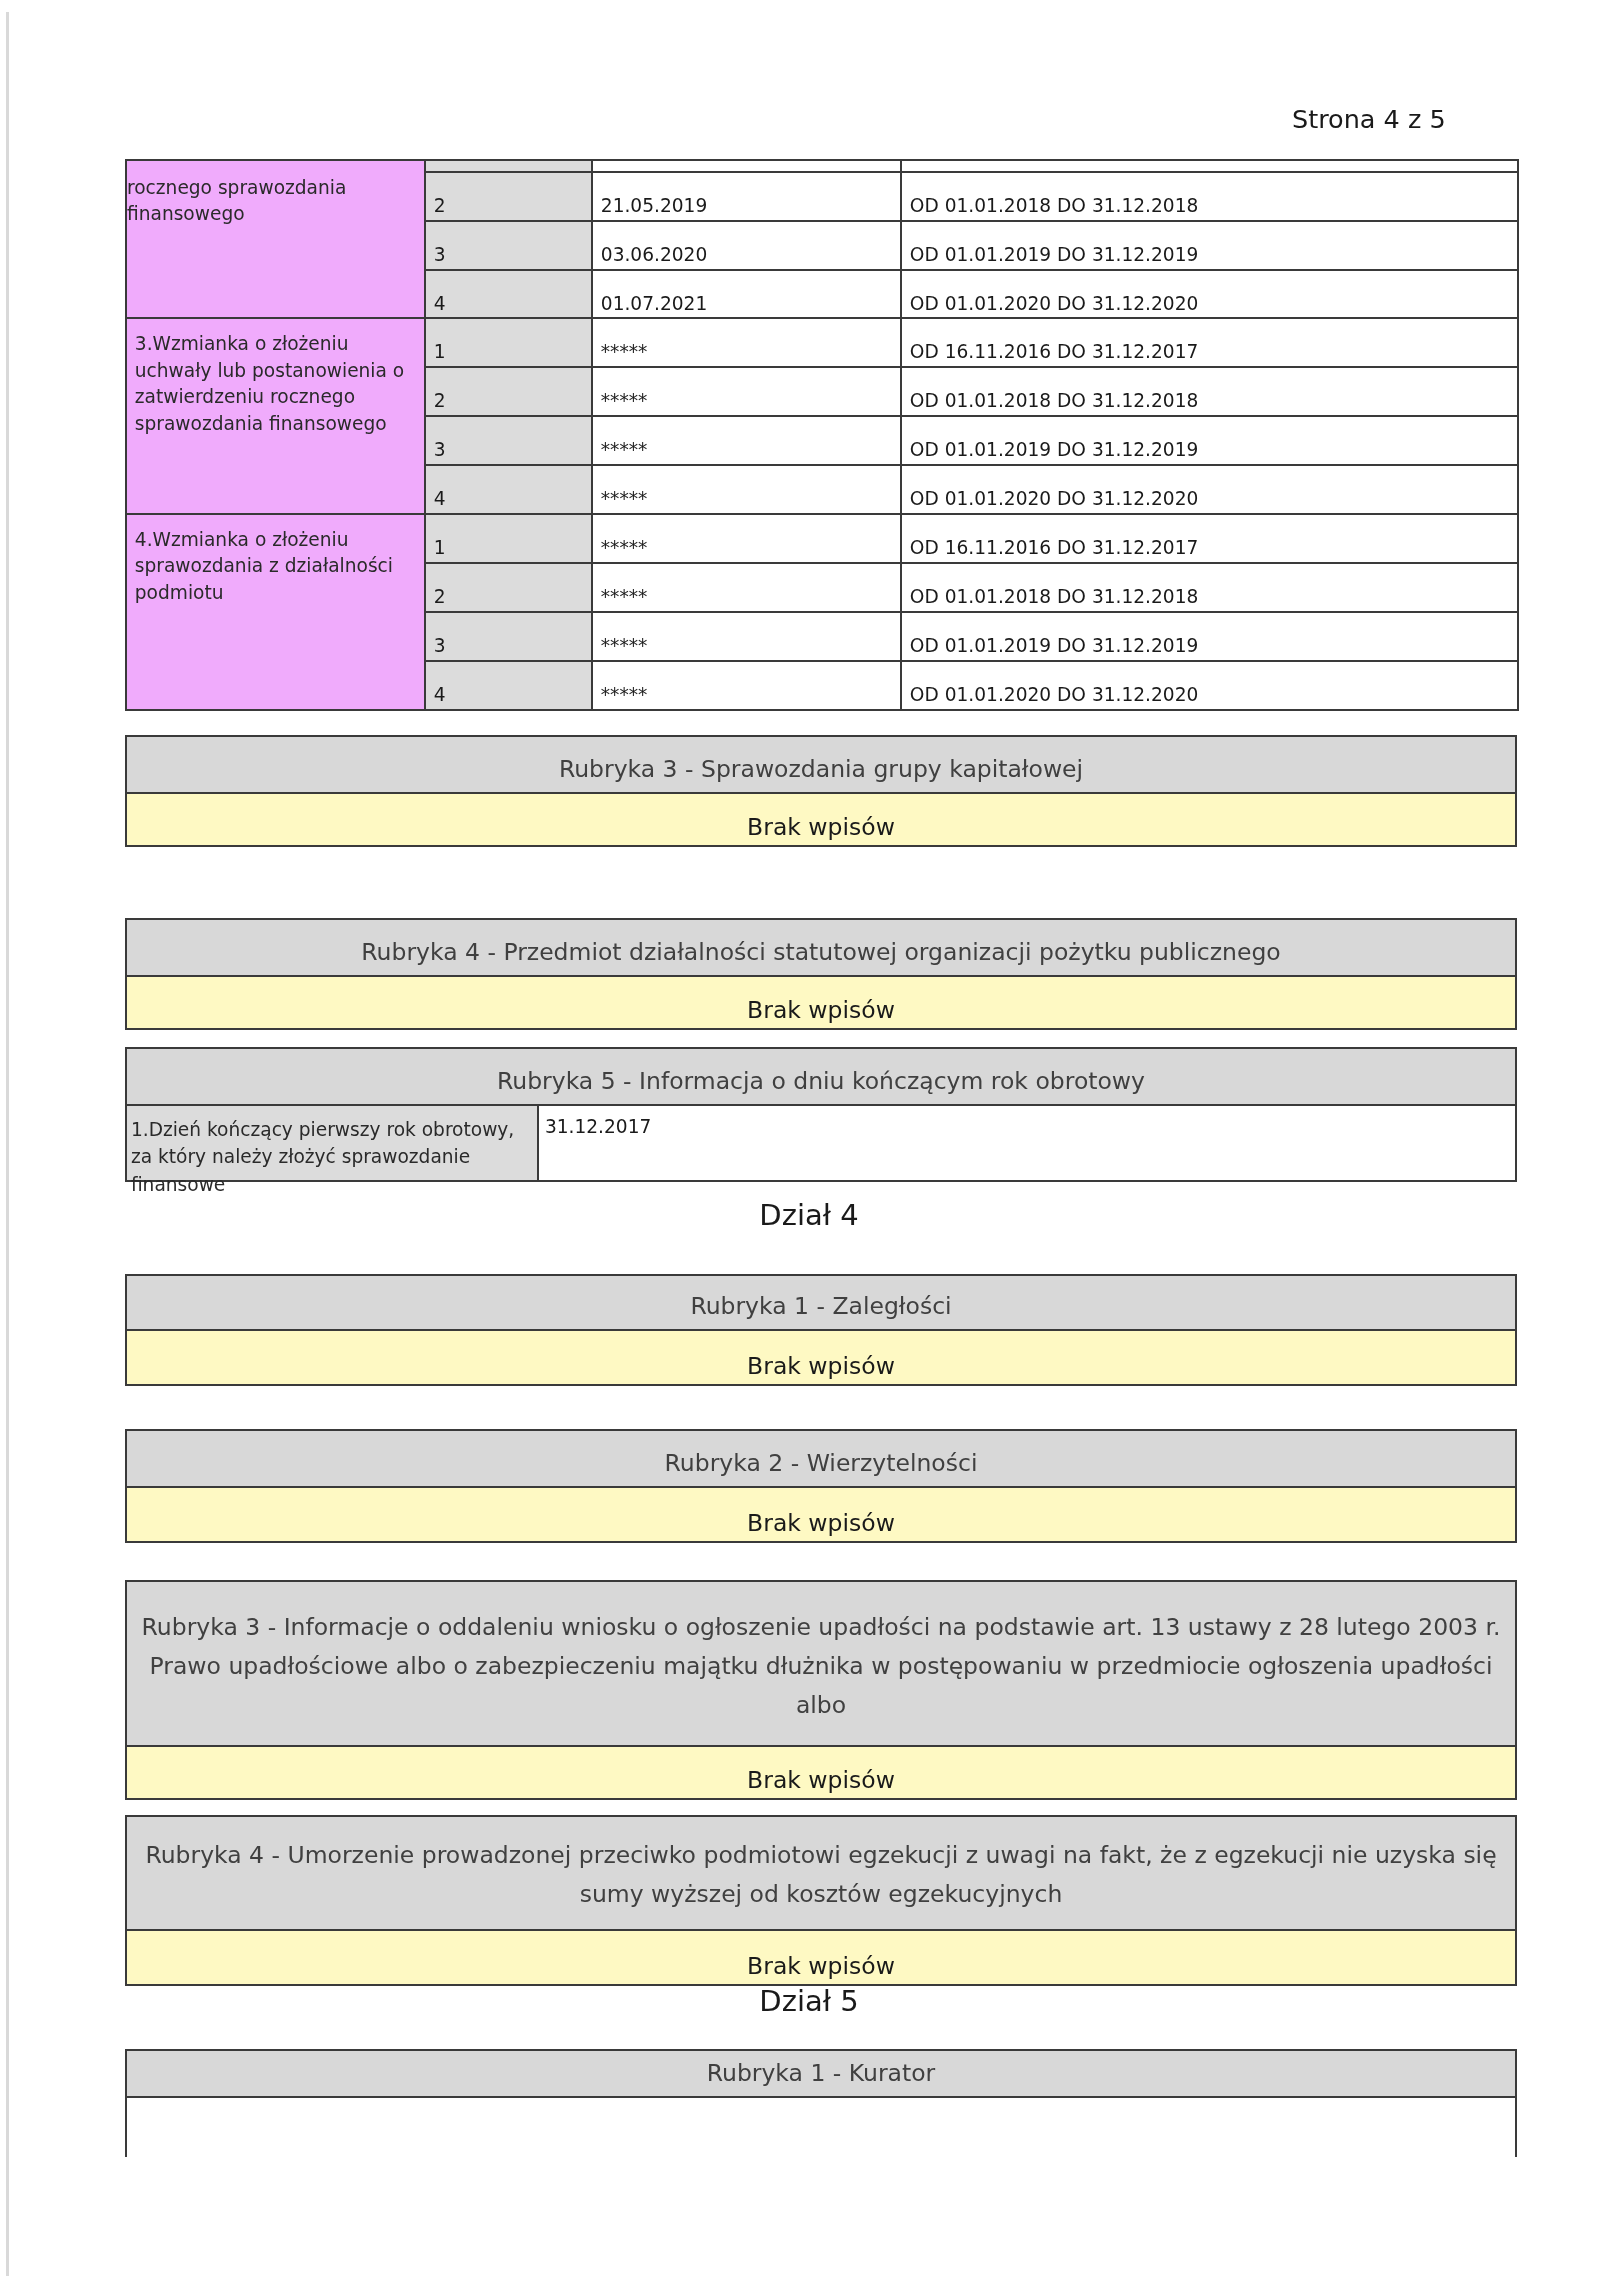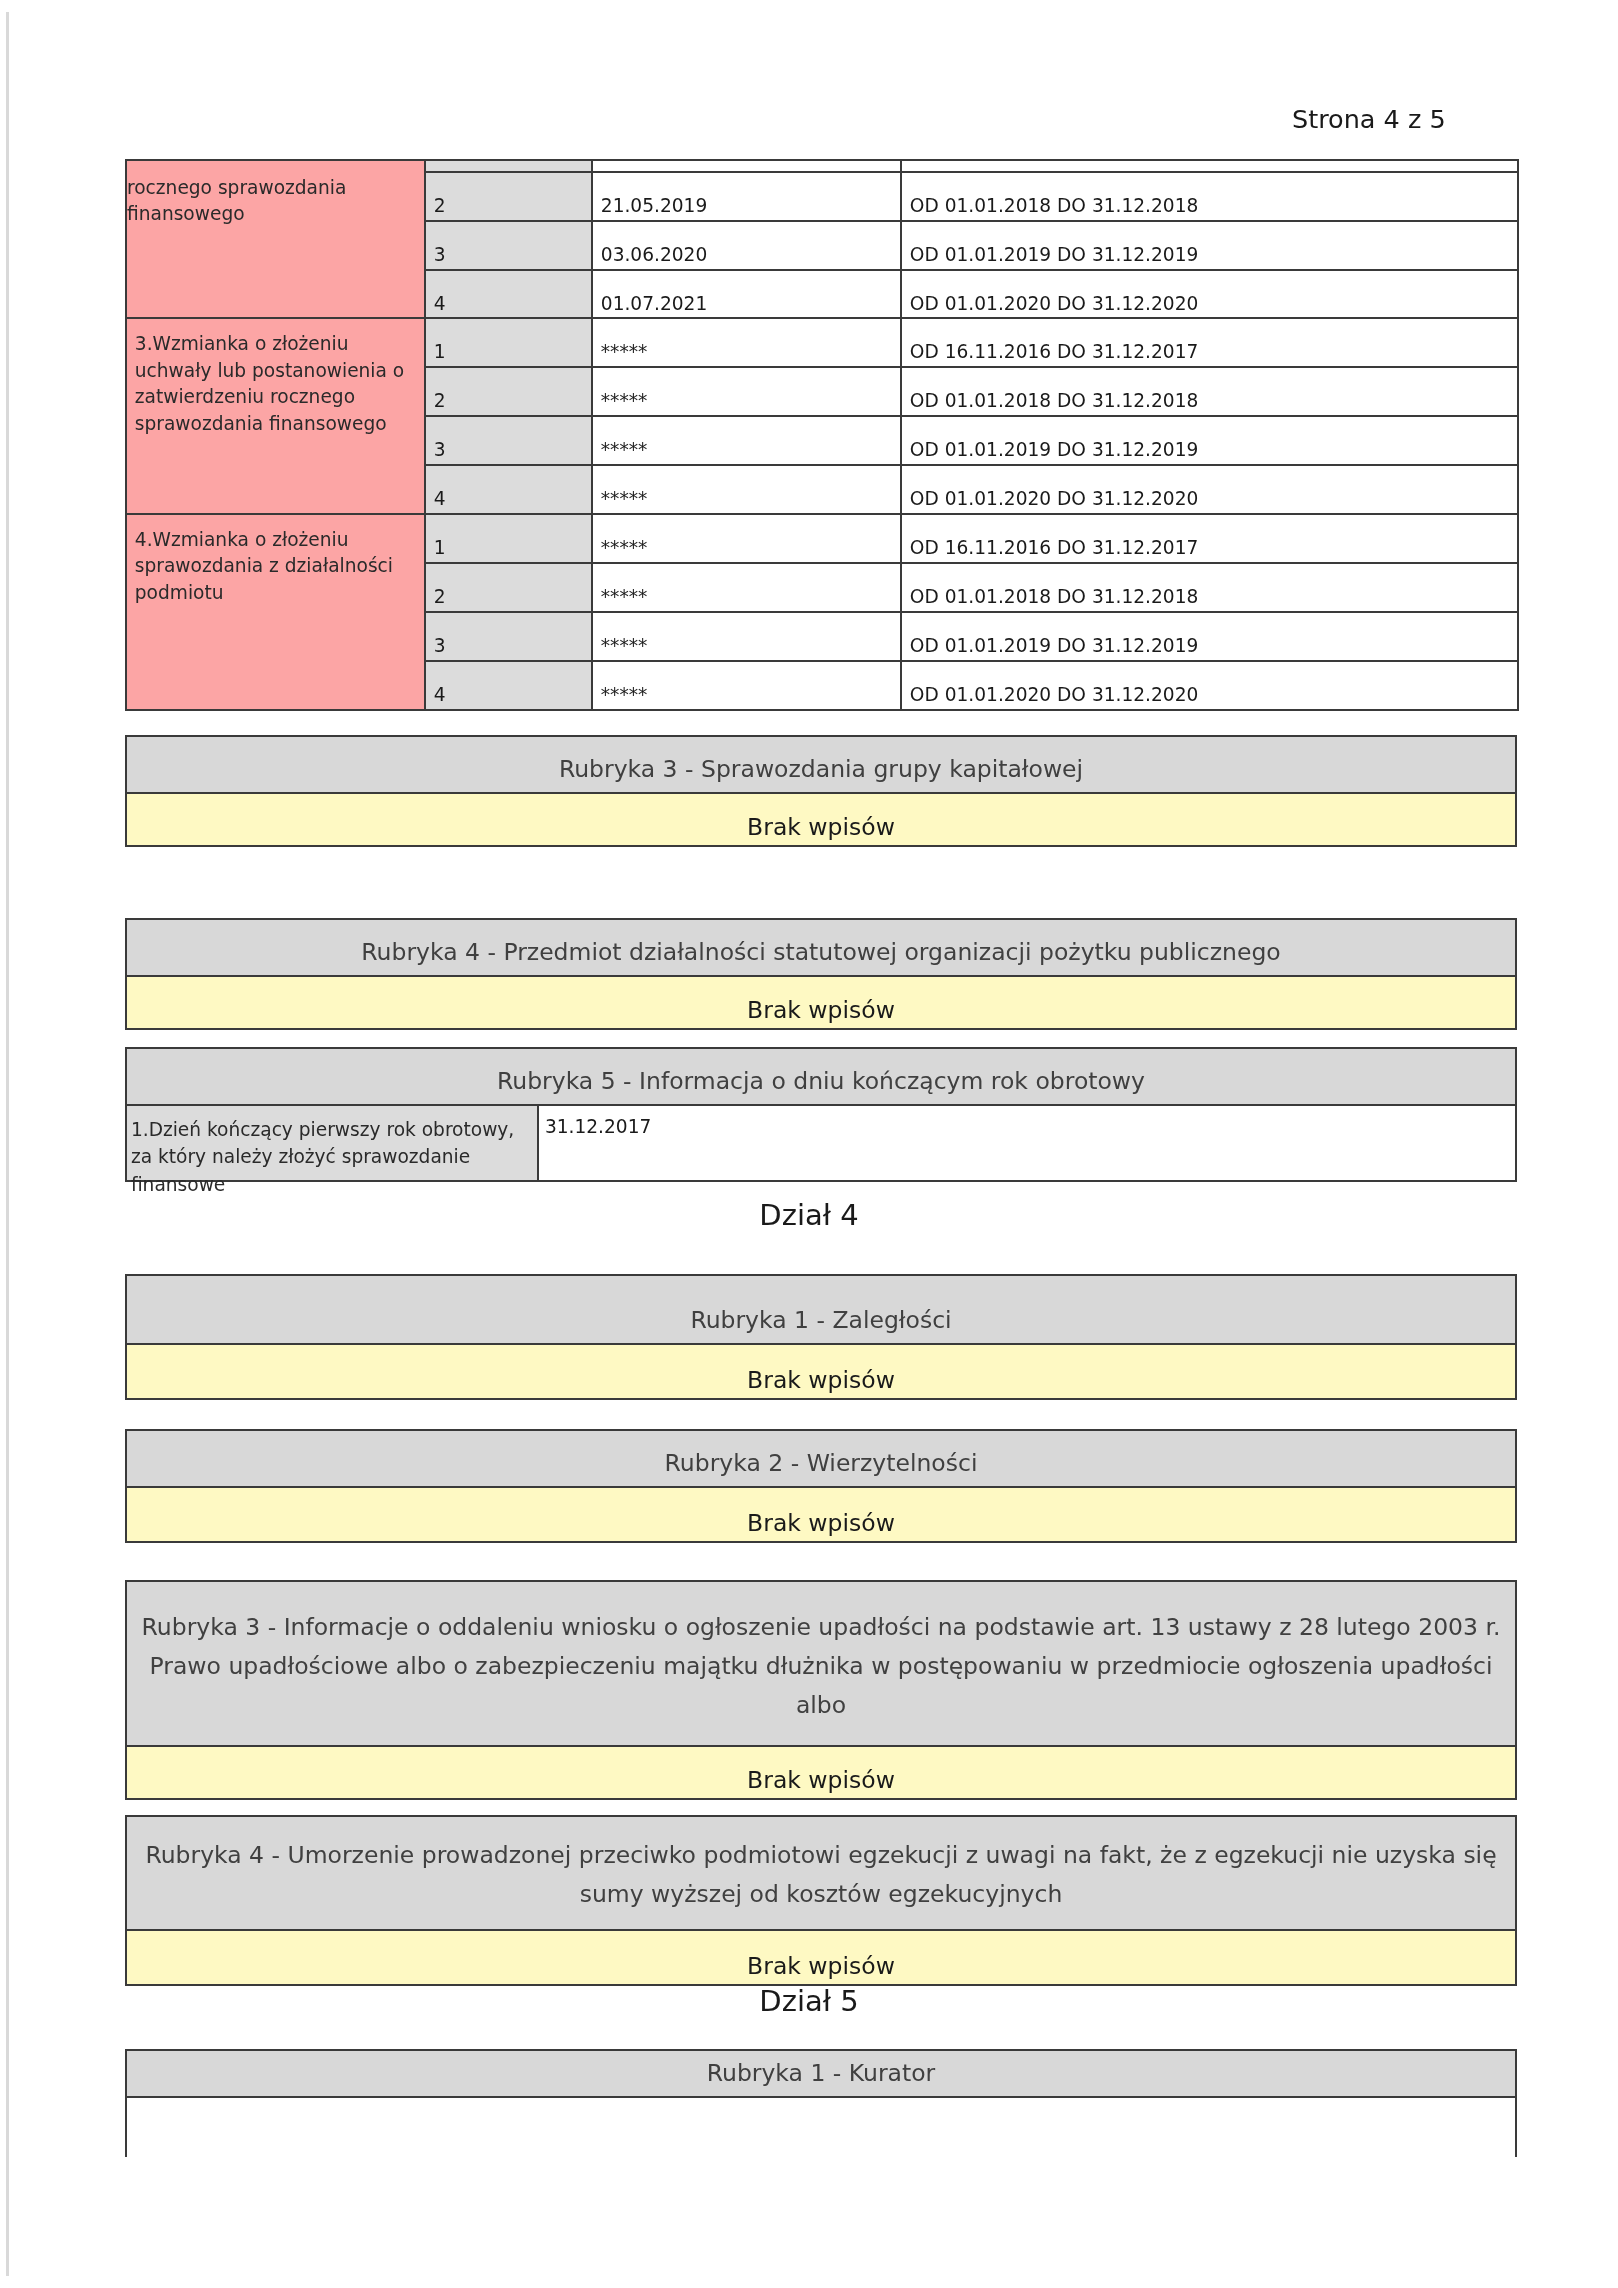--- a/index.html
+++ b/index.html
@@ -21,21 +21,21 @@
     .top-table {
       position: absolute; left: 125px; top: 159px; width: 1392px;
       border-collapse: collapse; table-layout: fixed;
       font-size: 18.6px;
     }
     .top-table td {
       border: 2px solid #3a3a3a; height: 43px; padding: 0 0 0 7.8px;
       vertical-align: bottom; padding-bottom: 3.9px;
     }
     .top-table td.lbl {
-      background: #fca5a5; vertical-align: top; padding-top: 11.8px;
+      background: #f0abfc; vertical-align: top; padding-top: 11.8px;
       line-height: 26.5px; color: #2a2a2a;
     }
     .top-table td.num { background: #dcdcdc; }
     .top-table td.date, .top-table td.period { background: #fff; }
     .top-table tr.stub td { height: 9.8px; padding: 0; }
 
     .section {
       position: absolute; left: 125px; width: 1392px;
       border: 2px solid #3a3a3a; box-sizing: border-box;
     }
@@ -160,21 +160,21 @@
   <div class="section-header" style="height:57px;">Rubryka 5 - Informacja o dniu kończącym rok obrotowy</div>
   <div class="field-row" style="height:74px;">
     <div class="field-label">1.Dzień kończący pierwszy rok obrotowy, za który należy złożyć sprawozdanie finansowe</div>
     <div class="field-value">31.12.2017</div>
   </div>
 </div>
 
 <div class="dzial" style="top:1198px;">Dział 4</div>
 
 <div class="section" style="top:1274px;">
-  <div class="section-header" style="height:69px;">Rubryka 1 - Zaległości</div>
+  <div class="section-header" style="height:55px;">Rubryka 1 - Zaległości</div>
   <div class="section-body" style="height:53px;">Brak wpisów</div>
 </div>
 
 <div class="section" style="top:1429px;">
   <div class="section-header" style="height:57px;">Rubryka 2 - Wierzytelności</div>
   <div class="section-body" style="height:53px;">Brak wpisów</div>
 </div>
 
 <div class="section" style="top:1580px;">
   <div class="section-header" style="height:165px; flex-direction:column; align-items:center; justify-content:center; padding:5.9px 0 0 0; line-height:39px; font-size:23.5px;">

